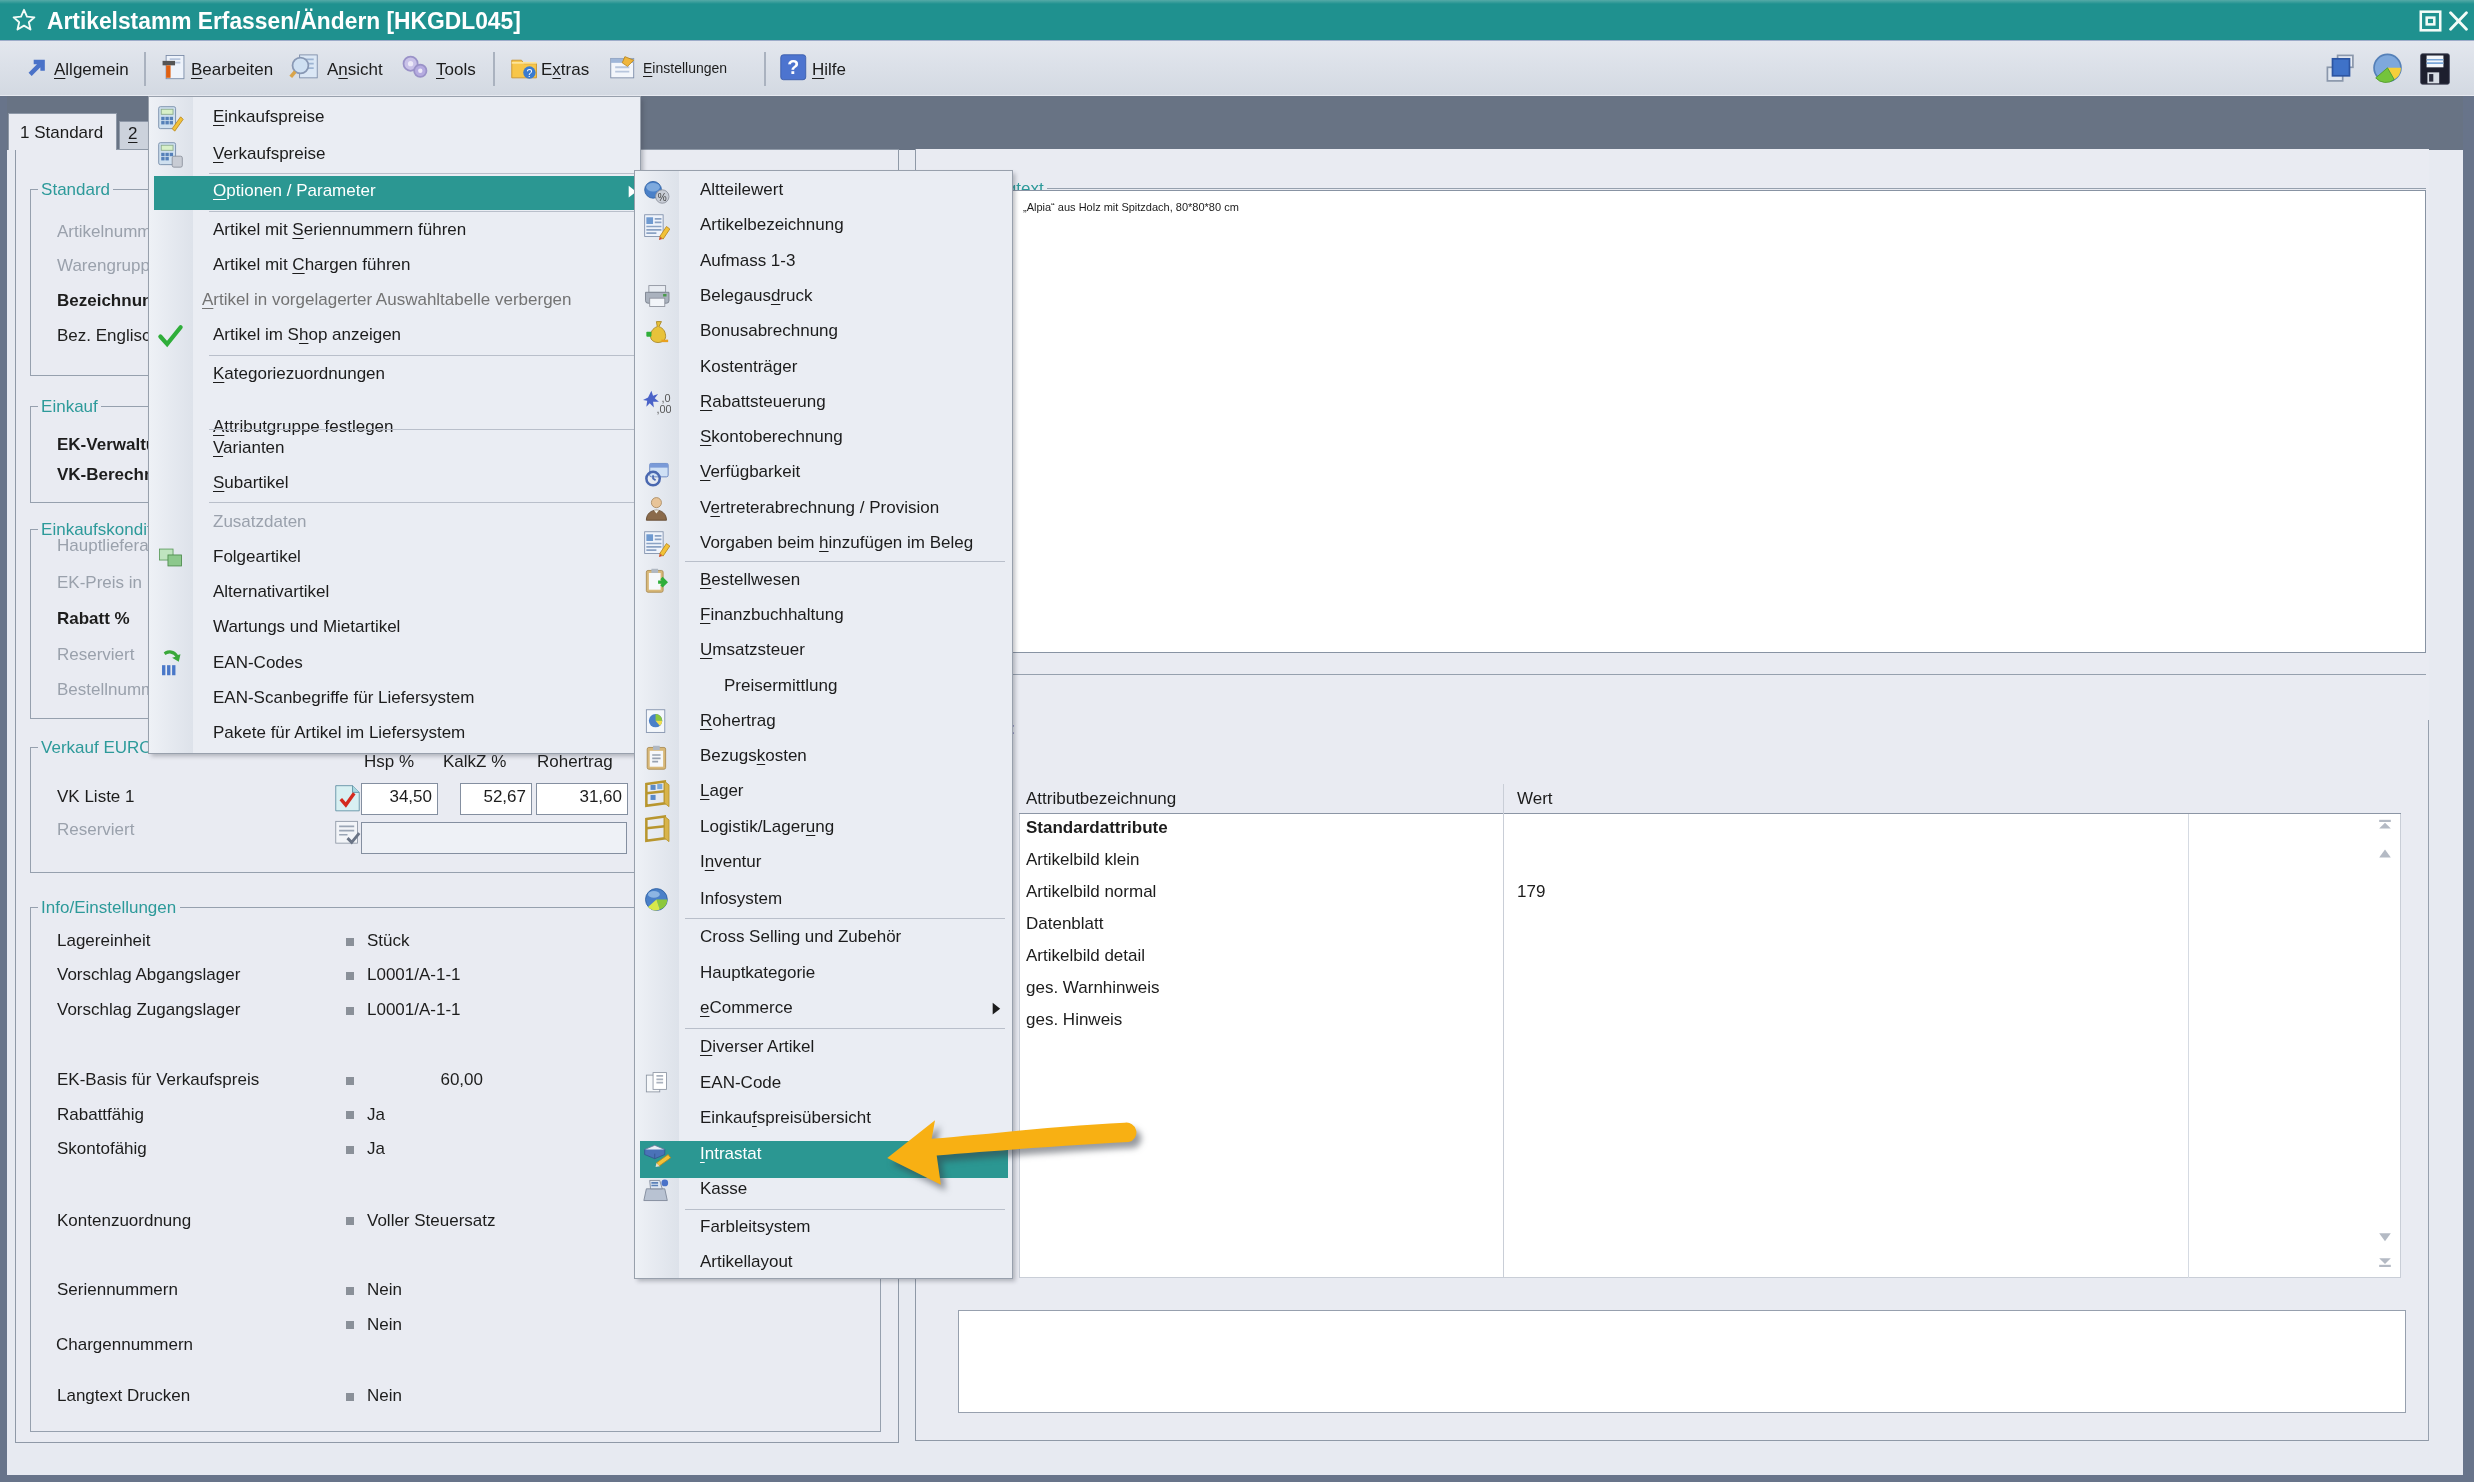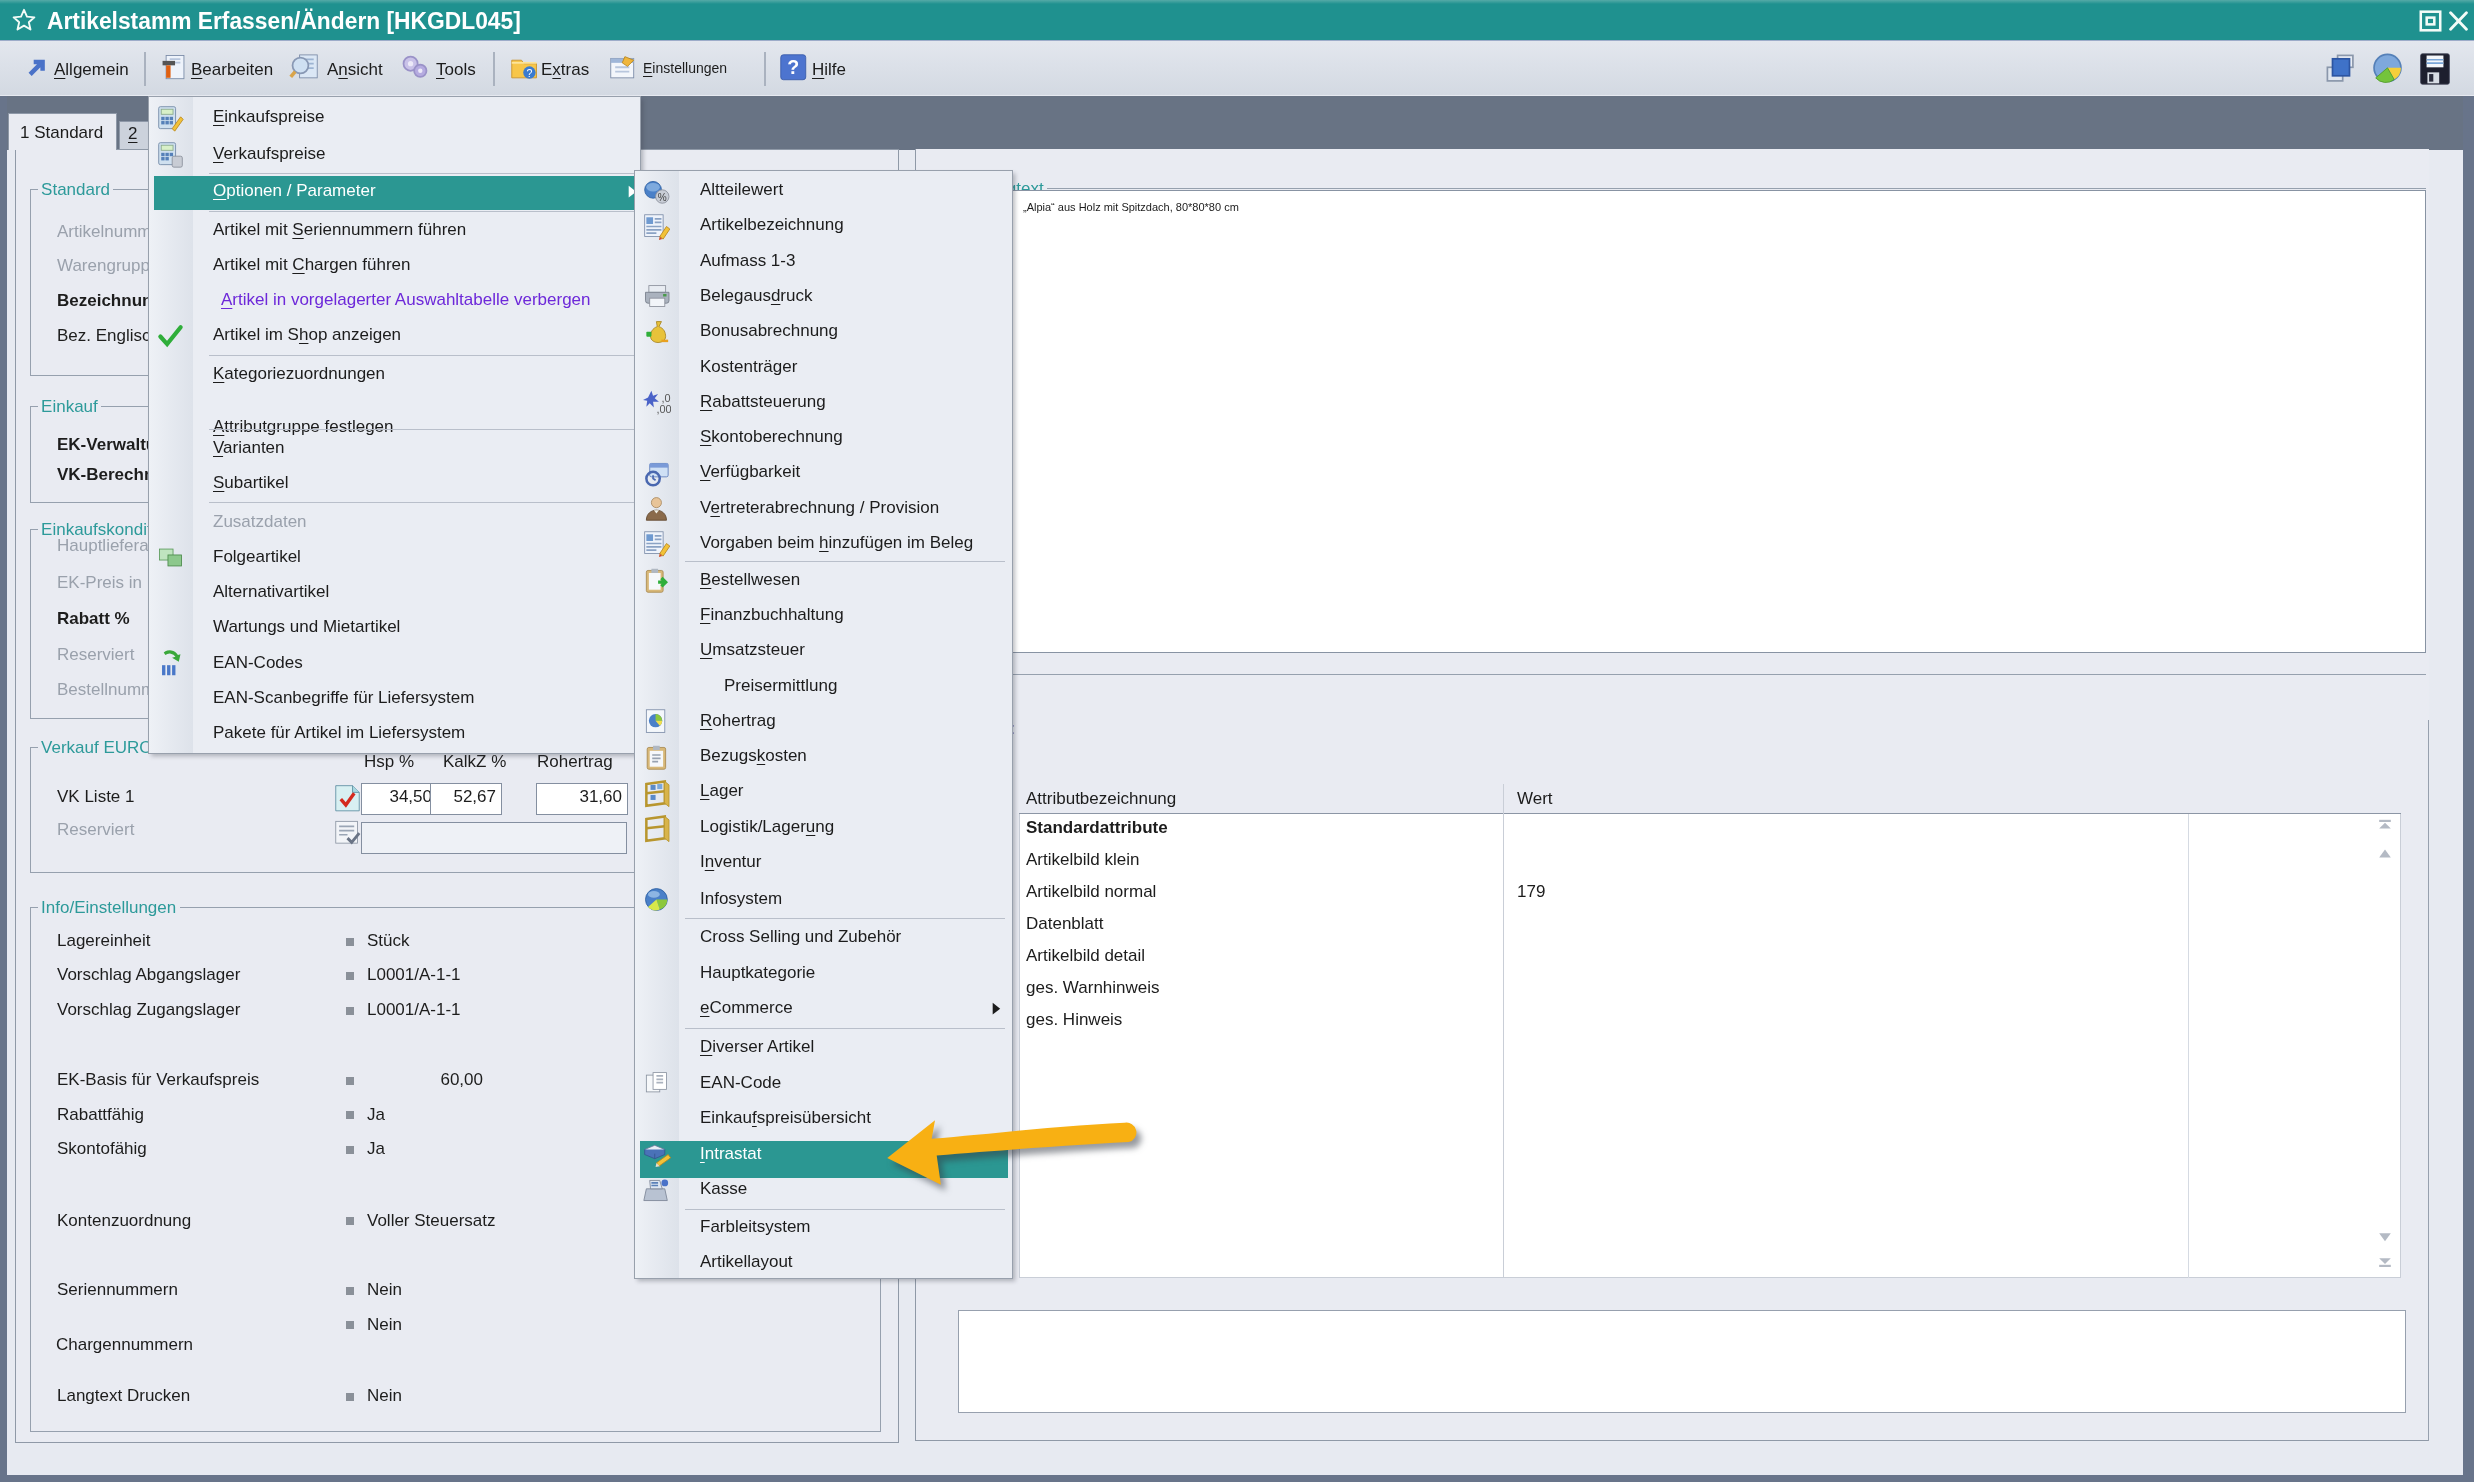--- a/index.html
+++ b/index.html
@@ -143,21 +143,21 @@
     <path d="M2 2 h20 l8 8 v22 h-28 z" fill="#d8f0f2" stroke="#5a8ca0"></path>
     <path d="M22 2 v8 h8" fill="#a8d8e0" stroke="#5a8ca0"></path>
     <path d="M8 18 l6 7 10 -14" stroke="#d42a1e" stroke-width="4" fill="none"></path>
   </svg>
 <svg class="abs" style="left:334px;top:818px;" width="27" height="28.5" viewBox="0 0 32 34">
     <rect x="2" y="4" width="26" height="26" fill="#f2f4f8" stroke="#8a93a2"></rect>
     <path d="M6 10 h18 M6 15 h18 M6 20 h10" stroke="#9aa5b5" stroke-width="2"></path>
     <path d="M16 24 l5 5 9 -11" stroke="#6a7486" stroke-width="3.5" fill="none"></path>
   </svg>
 <div class="inp" style="left:361px;top:783px;width:77px;height:32px;">34,50</div>
-<div class="inp" style="left:430px;top:783px;width:72px;height:32px;">52,67</div>
+<div class="inp" style="left:460px;top:783px;width:72px;height:32px;">52,67</div>
 <div class="inp" style="left:536px;top:783px;width:92px;height:32px;">31,60</div>
 <div class="inp" style="left:361px;top:822px;width:266px;height:32px;background:#eef1f6;"></div>
 <div class="lbl" style="left:57px;top:931px;">Lagereinheit</div>
 <div class="bullet" style="left:346px;top:938px;"></div>
 <div class="lbl" style="left:367px;top:931px;">Stück</div>
 <div class="lbl" style="left:57px;top:965px;">Vorschlag Abgangslager</div>
 <div class="bullet" style="left:346px;top:972px;"></div>
 <div class="lbl" style="left:367px;top:965px;">L0001/A-1-1</div>
 <div class="lbl" style="left:57px;top:1000px;">Vorschlag Zugangslager</div>
 <div class="bullet" style="left:346px;top:1007px;"></div>
@@ -260,21 +260,21 @@
       <path d="M2 1 L11 8 L2 15 Z" fill="#fff"></path>
     </svg>
 <div class="msep" style="left:60px;right:4.2px;top:114px;"></div>
 <div class="mi" style="top:123px;">
       <span style="position:absolute;left:64px;color:#1c1c1c;">Artikel mit <u>S</u>eriennummern führen</span>
     </div>
 <div class="mi" style="top:158px;">
       <span style="position:absolute;left:64px;color:#1c1c1c;">Artikel mit <u>C</u>hargen führen</span>
     </div>
 <div class="mi" style="top:193px;">
-      <span style="position:absolute;left:72px;color:#6d28d9;"><u>A</u>rtikel in vorgelagerter Auswahltabelle verbergen</span>
+      <span style="position:absolute;left:53px;color:#737373;"><u>A</u>rtikel in vorgelagerter Auswahltabelle verbergen</span>
     </div>
 <div class="mi" style="top:228px;">
       <span style="position:absolute;left:64px;color:#1c1c1c;">Artikel im S<u>h</u>op anzeigen</span>
     </div>
 <div class="abs" style="left:8.4px;top:226px;"><svg width="27" height="27" viewBox="0 0 32 32">
         <path d="M4 16 l8 9 16 -20" stroke="#2fae3a" stroke-width="5" fill="none" stroke-linecap="round"></path>
       </svg></div>
 <div class="msep" style="left:60px;right:4.2px;top:258px;"></div>
 <div class="mi" style="top:267px;">
       <span style="position:absolute;left:64px;color:#1c1c1c;"><u>K</u>ategoriezuordnungen</span>

